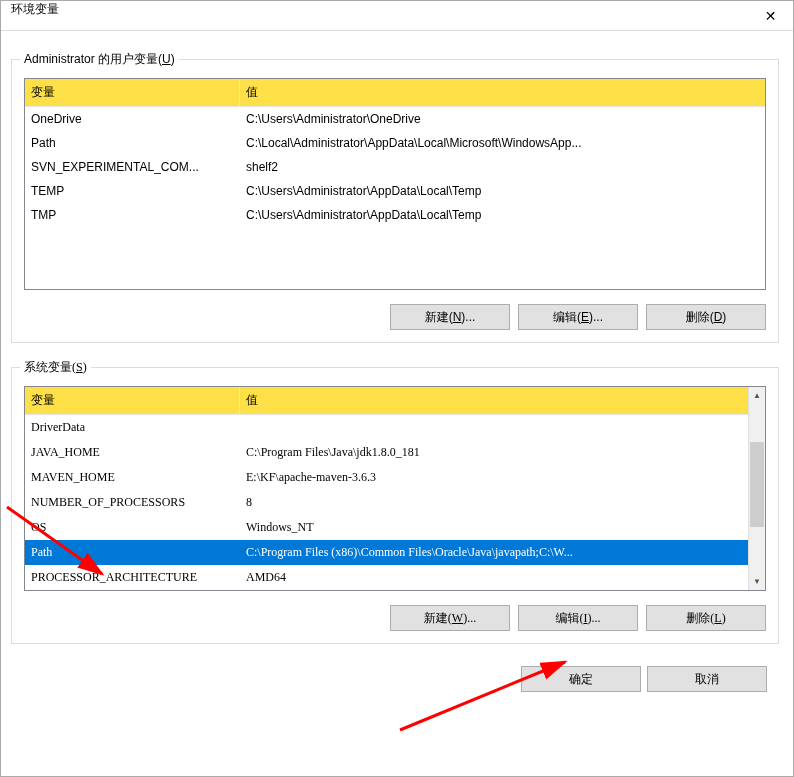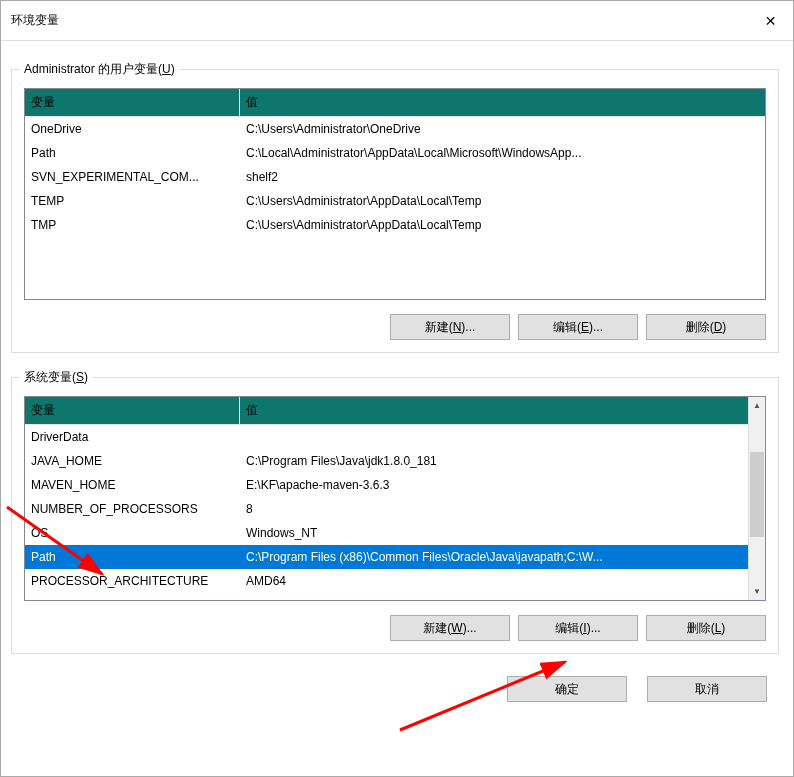--- a/index.html
+++ b/index.html
@@ -14,23 +14,23 @@
     }
     .window {
       width: 100%;
       height: 100%;
       border: 1px solid #aaa;
       background: #fff;
       display: flex;
       flex-direction: column;
     }
     .titlebar {
-      height: 40px;
-      display: flex;
-      align-items: center;
+      height: 30px;
+      display: flex;
+      align-items: flex-start;
       justify-content: space-between;
       padding-left: 10px;
       border-bottom: 1px solid #ddd;
     }
     .titlebar-title {
       font-size: 12px;
     }
     .close-btn {
       width: 45px;
       height: 29px;
@@ -95,21 +95,21 @@
     .scrollbar-thumb {
       position: absolute;
       top: 55px;
       left: 1px;
       right: 1px;
       height: 85px;
       background: #cdcdcd;
     }
     .list-header {
       display: flex;
-      background: #0f766e;
+      background: #fde047;
       border-bottom: 1px solid #e5e5e5;
       font-size: 12px;
     }
     .col-name { width: 215px; padding: 5px 6px; border-right: 1px solid #e5e5e5; }
     .col-value { flex: 1; padding: 5px 6px; white-space: nowrap; overflow: hidden; text-overflow: ellipsis; }
     .list-row {
       display: flex;
       font-size: 12px;
       cursor: default;
     }
@@ -132,21 +132,21 @@
       font-size: 12px;
       font-family: inherit;
       cursor: pointer;
       display: flex;
       align-items: center;
       justify-content: center;
     }
     .dialog-buttons {
       display: flex;
       justify-content: flex-end;
-      gap: 20px;
+      gap: 6px;
       margin-top: 22px;
       padding-right: 12px;
     }
     .arrow-svg {
       position: absolute;
       pointer-events: none;
       z-index: 100;
     }
     .arrow1 { top: 502px; left: 2px; width: 120px; height: 90px; }
     .arrow2 { top: 610px; left: 390px; width: 200px; height: 130px; }
@@ -202,21 +202,21 @@
           </button>
         <button class="btn">
             <span>编辑(<span class="underline">E</span>)...</span>
           </button>
         <button class="btn">
             <span>删除(<span class="underline">D</span>)</span>
           </button>
       </div>
     </div>
 
-    <div class="fieldset" style="margin-top:24px;">
+    <div class="fieldset" style="margin-top:24px;font-family:Liberation Serif, serif;">
       <div class="fieldset-legend">
         <span>系统变量(</span><span class="underline">S</span><span>)</span>
       </div>
       <div class="list-container sys">
         <div class="list-body">
           <div class="list-header">
             <div class="col-name">变量</div>
             <div class="col-value">值</div>
           </div>
           <div id="sys-rows">

